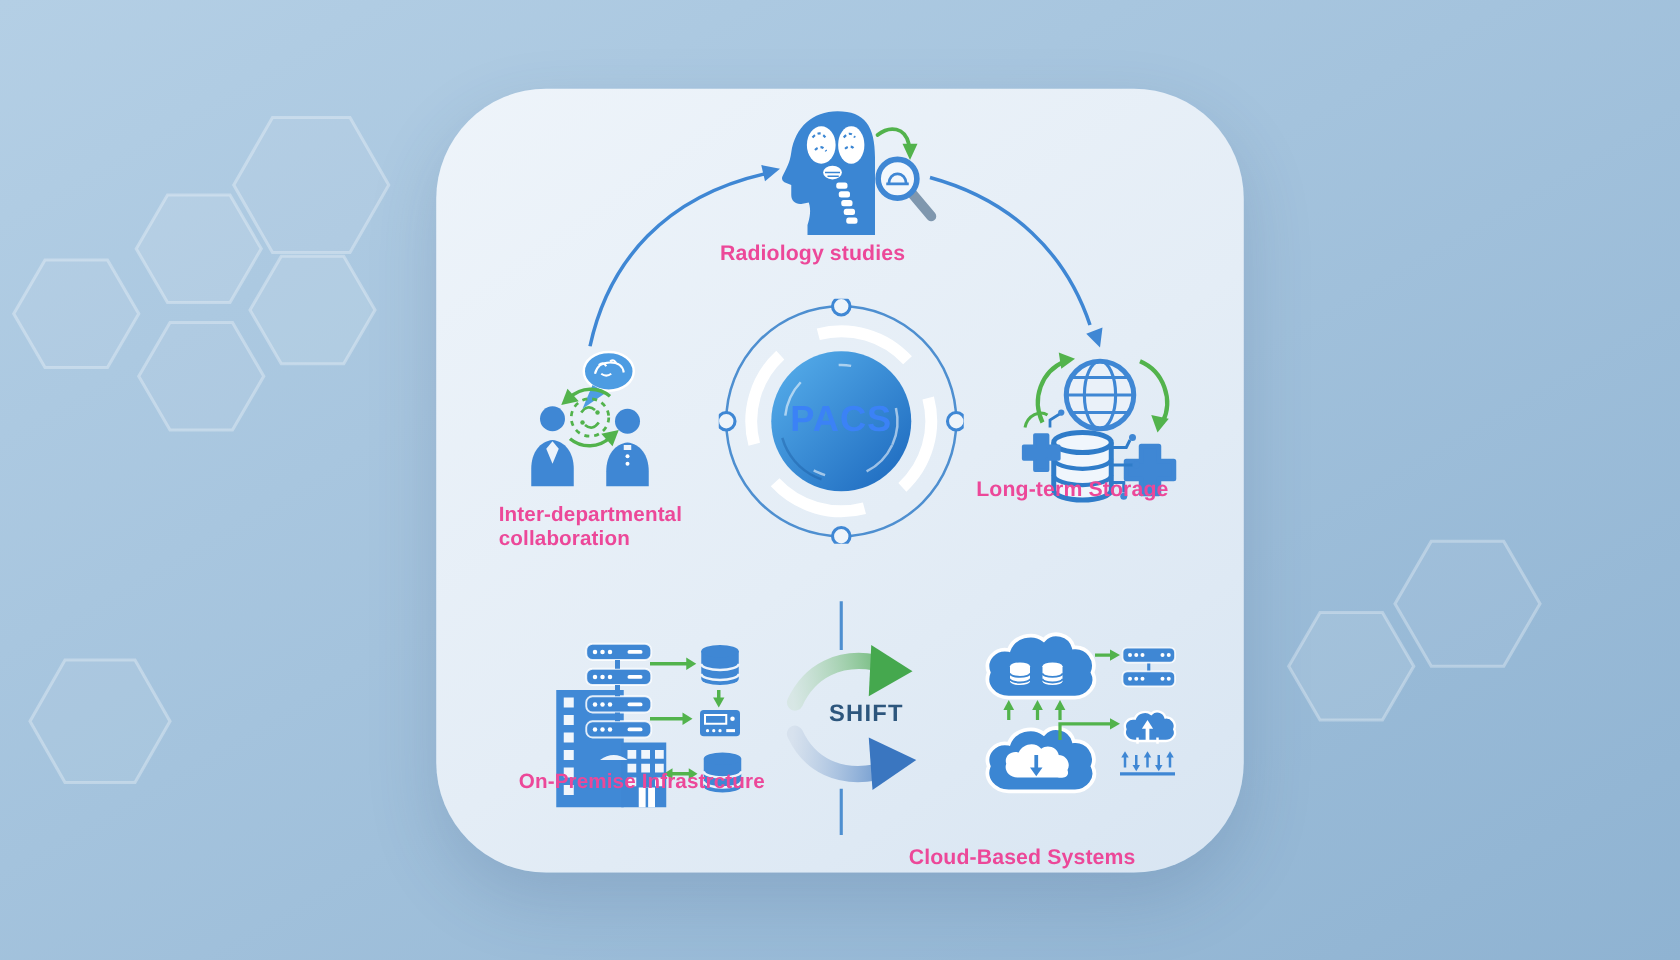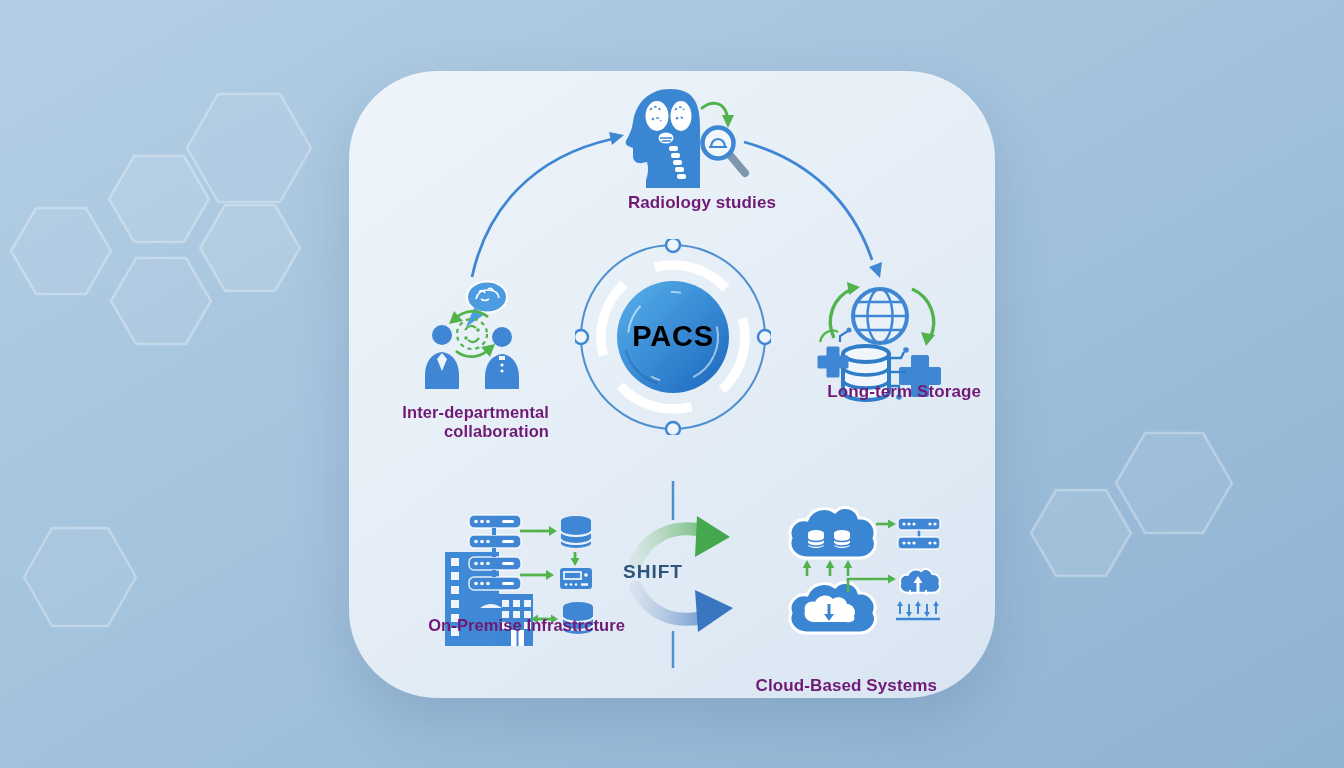--- a/index.html
+++ b/index.html
@@ -8,31 +8,31 @@
     font-family:"Liberation Sans",sans-serif;
     background:linear-gradient(150deg,#b4cfe5 0%,#a4c3dd 45%,#8fb3d2 100%);
   }
   .abs{position:absolute;}
   #card{
     left:349px;top:71px;width:646px;height:627px;border-radius:88px;
     background:linear-gradient(145deg,#eef4fa 0%,#e4edf6 55%,#d8e5f2 100%);
     box-shadow:0 22px 55px rgba(50,80,120,0.18);
   }
   .label{
-    color:#701a75;font-weight:700;text-align:right;line-height:1.18;
+    color:#ec4899;font-weight:700;text-align:left;line-height:1.18;
     letter-spacing:0.1px;
   }
   .lbl17{font-size:17px;}
   .lbl16{font-size:16.5px;}
   #pacs-label{
     left:613px;top:320px;width:120px;text-align:center;
-    color:#000000;font-size:29px;font-weight:700;letter-spacing:0.8px;
+    color:#3b82f6;font-size:29px;font-weight:700;letter-spacing:0.8px;
   }
   #shift-label{
-    left:623px;top:561px;width:100px;text-align:left;
+    left:623px;top:561px;width:100px;text-align:right;
     color:#2d567d;font-size:19px;font-weight:700;letter-spacing:1px;
   }
   svg{display:block;}
 </style>
 </head>
 <body>
 
 <svg class="abs" style="left:0;top:0" width="1344" height="768">
   <g fill="rgba(255,255,255,0.05)" stroke="rgba(255,255,255,0.30)" stroke-width="2.5">
     <polygon points="187,148 218,94 280,94 311,148 280,202 218,202"></polygon>

